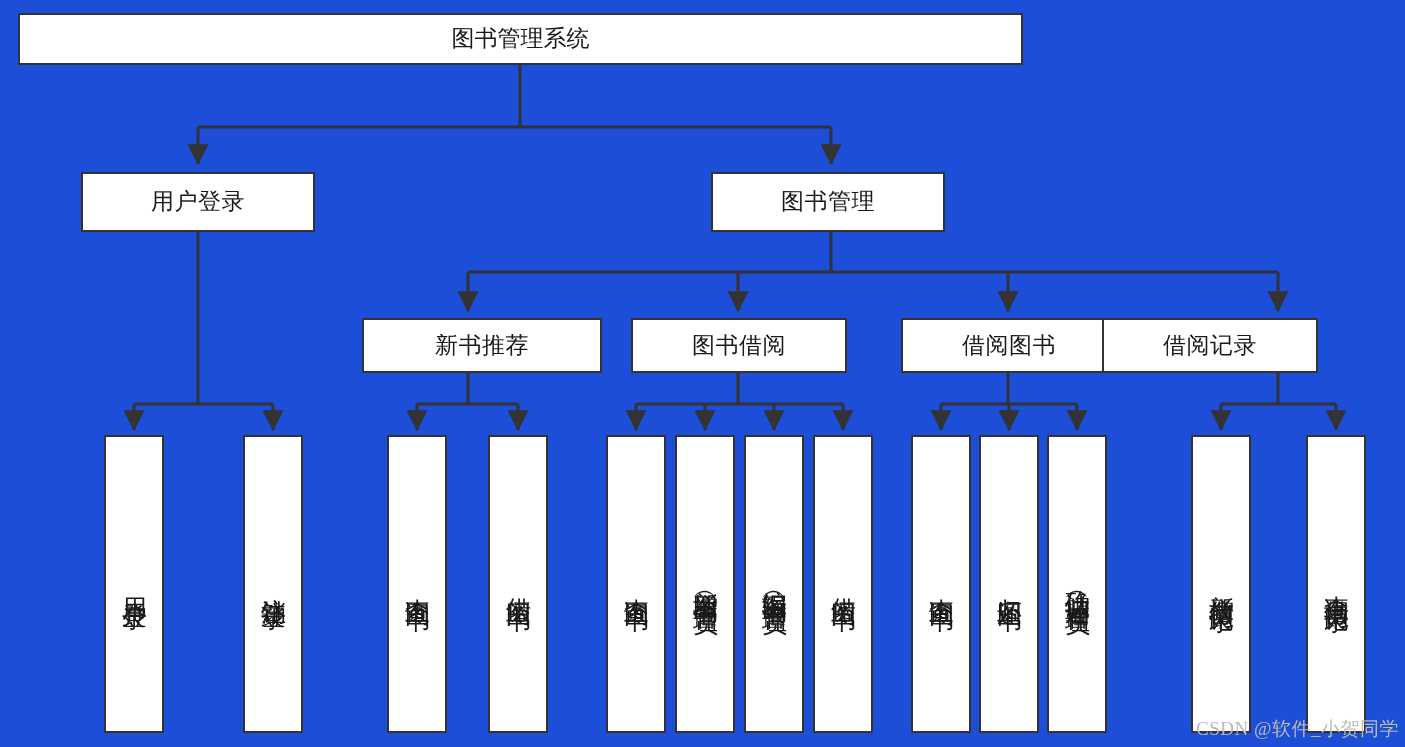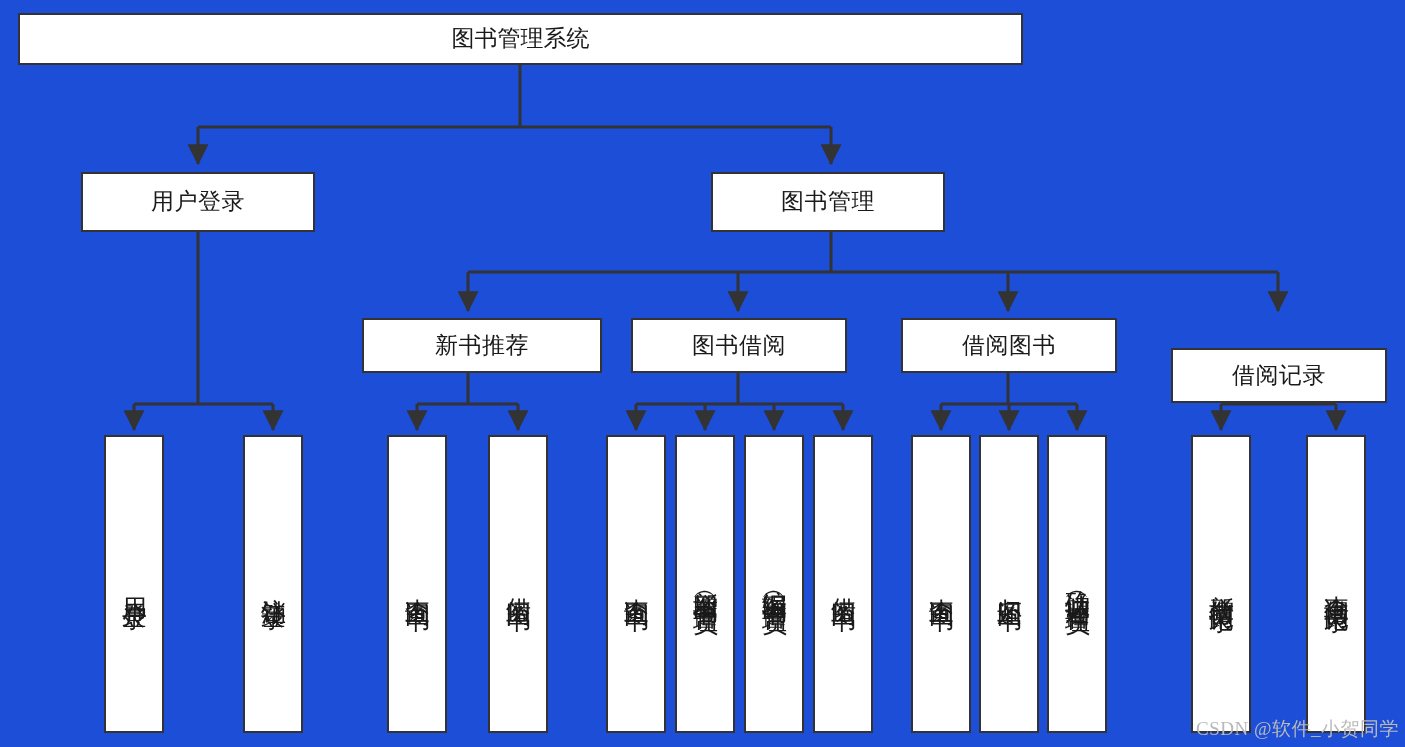--- a/index.html
+++ b/index.html
@@ -135,21 +135,21 @@
 
   <div class="node node-h" style="left:362px; top:318px; width:240px; height:55px;">
     <span>新书推荐</span>
   </div>
   <div class="node node-h" style="left:631px; top:318px; width:216px; height:55px;">
     <span>图书借阅</span>
   </div>
   <div class="node node-h" style="left:901px; top:318px; width:216px; height:55px;">
     <span>借阅图书</span>
   </div>
-  <div class="node node-h" style="left:1171px; top:318px; width:216px; height:55px;margin-top:30px;">
+  <div class="node node-h" style="left:1102px; top:318px; width:216px; height:55px;">
     <span>借阅记录</span>
   </div>
 
   <div class="node node-v" style="left:104px; top:435px; width:60px; height:298px;">
     <span class="vlabel">用户登录</span>
   </div>
   <div class="node node-v" style="left:243px; top:435px; width:60px; height:298px;">
     <span class="vlabel">注销登录</span>
   </div>
 

